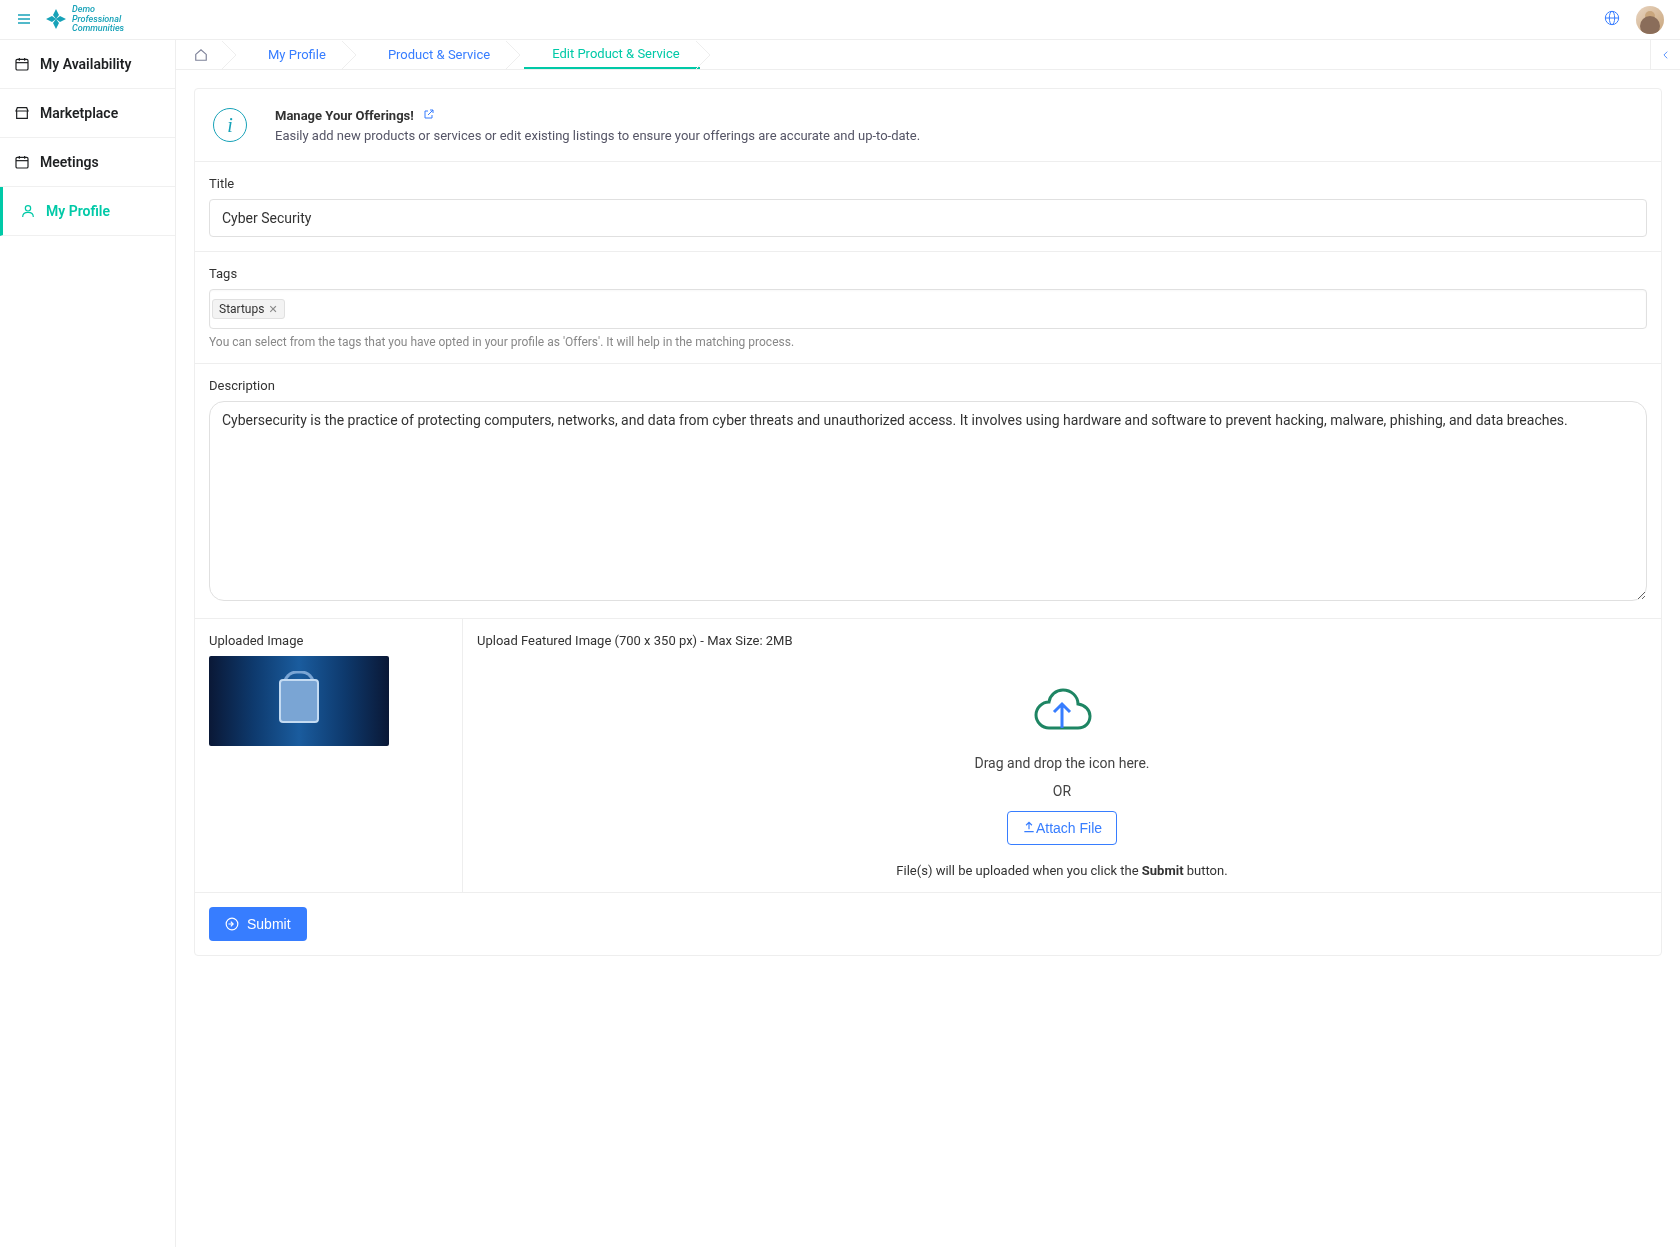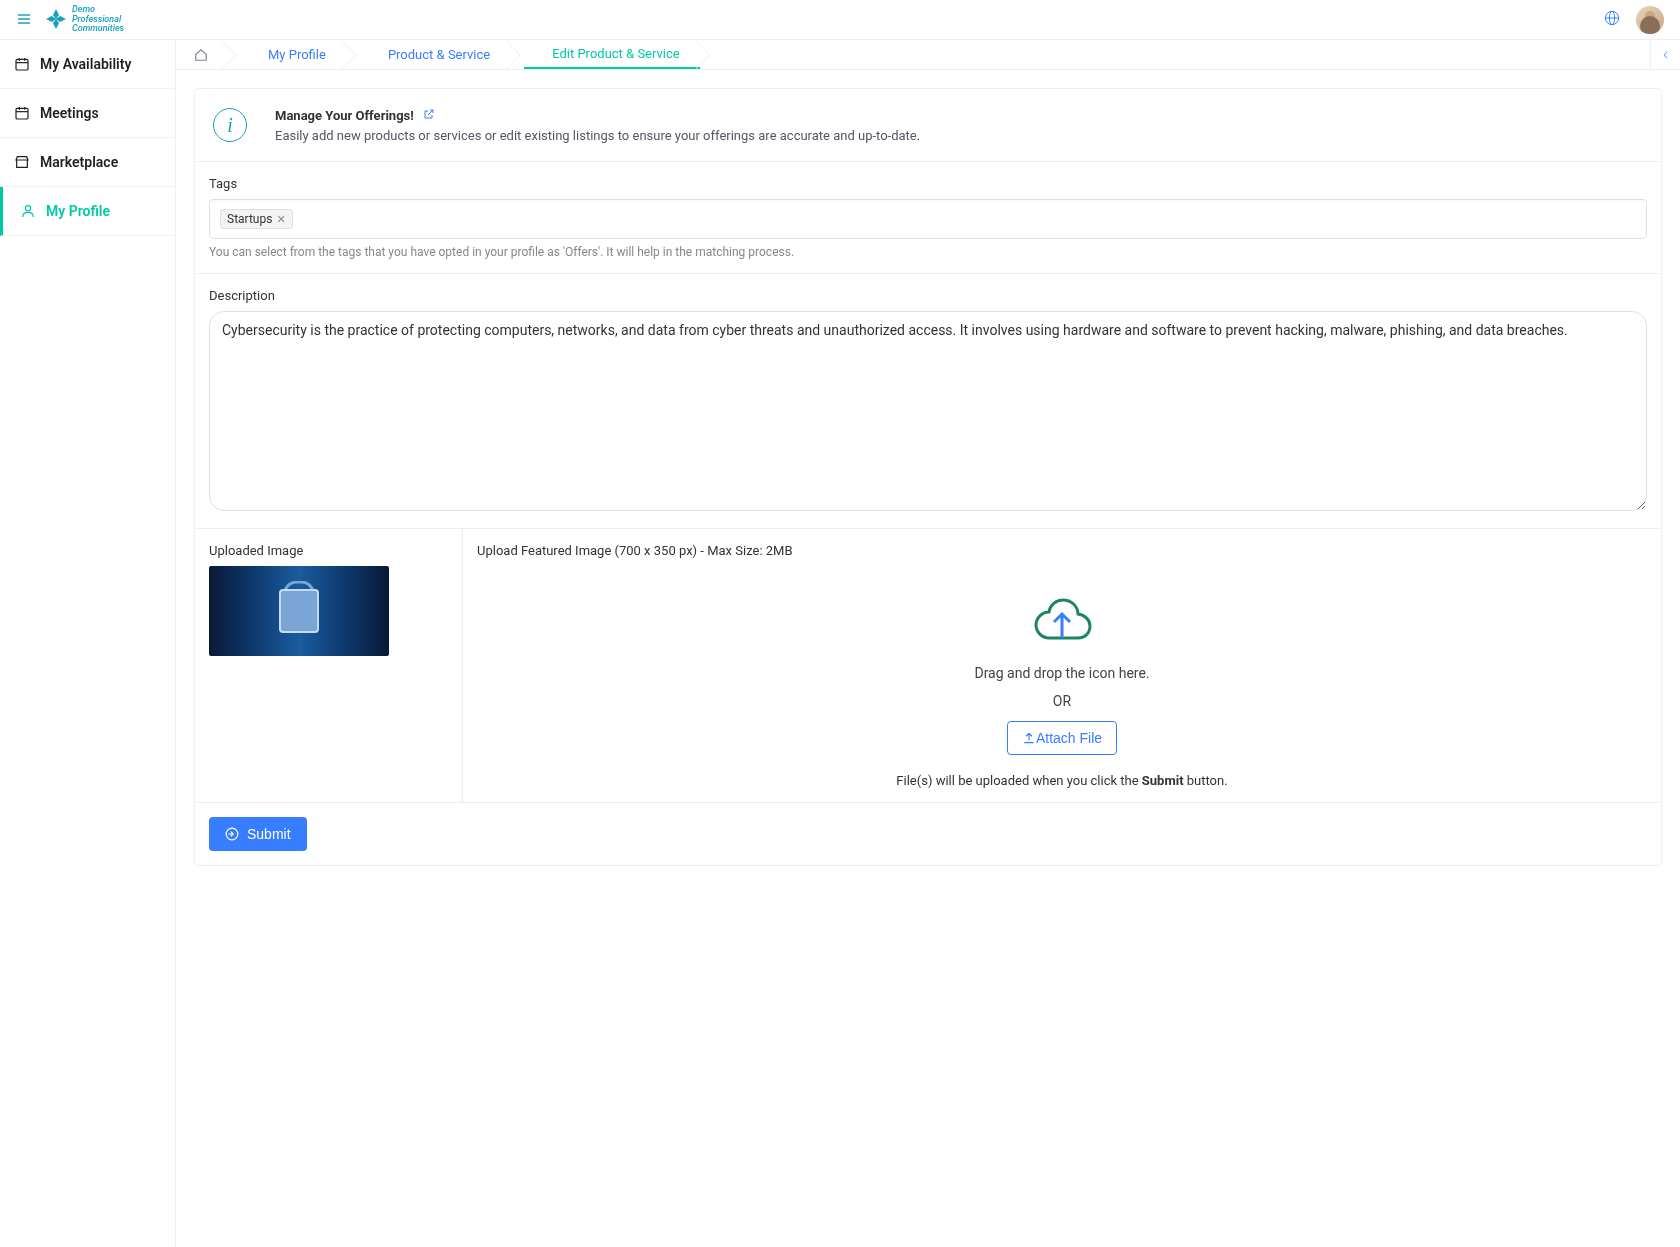--- a/index.html
+++ b/index.html
@@ -48,36 +48,36 @@
     .info-text .info-title { font-weight: 700; font-size: 13px; margin-bottom: 5px; display: inline-block; }
     .info-title-link { color: #377dff; margin-left: 6px; display: inline-flex; }
     .info-desc { font-size: 13px; color: #556; }
     
     .form-section { padding: 14px; border-bottom: 1px solid #eee; }
     .form-label { font-size: 13px; color: #333; margin-bottom: 8px; display: block; }
     .form-input { width: 100%; border: 1px solid #e0e0e0; border-radius: 4px; padding: 10px 12px; font-size: 14px; color: #333; font-family: inherit; }
     .form-input::placeholder { color: #999; }
     .form-hint { font-size: 12px; color: #888; margin-top: 6px; }
     
-    .tags-wrap { border: 1px solid #e0e0e0; border-radius: 4px; padding: 8px 10px; min-height: 40px; display: flex; flex-wrap: wrap; gap: 6px; align-items: center; box-shadow: inset 0 1px 2px rgba(0,0,0,0.03); }
+    .tags-wrap { border: 1px solid #e0e0e0; border-radius: 4px; padding: 8px 2px; min-height: 40px; display: flex; flex-wrap: wrap; gap: 6px; align-items: center; box-shadow: inset 0 1px 2px rgba(0,0,0,0.03); }
     .tag-chip { background: #f3f3f3; border: 1px solid #e0e0e0; border-radius: 3px; padding: 2px 6px; font-size: 12px; display: inline-flex; align-items: center; gap: 4px; }
     .tag-remove { color: #888; cursor: pointer; font-size: 11px; }
     
     .textarea { width: 100%; border: 1px solid #e0e0e0; border-radius: 15px; padding: 10px 12px; font-size: 14px; color: #333; font-family: inherit; resize: both; min-height: 200px; }
     
     .upload-row { display: flex; border-bottom: 1px solid #eee; }
     .upload-left { width: 268px; padding: 14px; border-right: 1px solid #eee; }
     .upload-right { flex: 1; padding: 14px; display: flex; flex-direction: column; align-items: center; }
     .uploaded-image { width: 180px; height: 90px; background: linear-gradient(90deg, #0a1836 0%, #0e3a6e 25%, #1a5c9e 50%, #0e3a6e 75%, #0a1836 100%); border-radius: 2px; position: relative; overflow: hidden; margin-top: 2px; }
     .uploaded-image::after { content: ''; position: absolute; left: 50%; top: 50%; transform: translate(-50%,-50%); width: 36px; height: 40px; background: #7aa5d4; border: 2px solid #c4dbf2; border-radius: 4px; }
     .uploaded-image::before { content: ''; position: absolute; left: 50%; top: 30%; transform: translate(-50%,-50%); width: 26px; height: 22px; border: 3px solid #7aa5d4; border-bottom: none; border-radius: 14px 14px 0 0; }
     .cloud-upload { margin-top: 28px; margin-bottom: 14px; color: #1e8563; }
     .dragdrop-text { font-size: 14px; color: #444; margin-bottom: 12px; }
     .or-text { font-size: 14px; color: #444; margin-bottom: 12px; }
-    .attach-btn { border: 1px solid #377dff; background: #fff; color: #377dff; padding: 8px 14px; border-radius: 4px; display: inline-flex; align-items: center; font-size: 14px; cursor: pointer; }
+    .attach-btn { border: 1px solid #377dff; background: #fff; color: #377dff; padding: 8px 14px; border-radius: 4px; display: inline-flex; font-size: 14px; cursor: pointer; }
     .upload-note { font-size: 13px; margin-top: 18px; color: #333; }
     
     .submit-section { padding: 14px; }
     .submit-btn { background: #377dff; color: #fff; border: none; border-radius: 4px; padding: 9px 16px; font-size: 14px; display: inline-flex; align-items: center; gap: 8px; cursor: pointer; }
     
   </style>
 </head>
 <body>
 
 <div class="top-header">
@@ -119,32 +119,32 @@
       <svg class="sidebar-icon" viewBox="0 0 24 24" fill="none" stroke="currentColor" stroke-width="1.8">
           <rect x="3" y="5" width="18" height="16" rx="2"></rect>
           <line x1="3" y1="10" x2="21" y2="10"></line>
           <line x1="8" y1="3" x2="8" y2="7"></line>
           <line x1="16" y1="3" x2="16" y2="7"></line>
         </svg>
       <span>My Availability</span>
     </div>
     <div class="sidebar-item">
       <svg class="sidebar-icon" viewBox="0 0 24 24" fill="none" stroke="currentColor" stroke-width="1.8">
+          <path d="M3 9 L5 4 H19 L21 9 Z M4 9 V20 H20 V9"></path>
+        </svg>
+      <span>Marketplace</span>
+    </div>
+    <div class="sidebar-item">
+      <svg class="sidebar-icon" viewBox="0 0 24 24" fill="none" stroke="currentColor" stroke-width="1.8">
           <rect x="3" y="5" width="18" height="16" rx="2"></rect>
           <line x1="3" y1="10" x2="21" y2="10"></line>
           <line x1="8" y1="3" x2="8" y2="7"></line>
           <line x1="16" y1="3" x2="16" y2="7"></line>
         </svg>
       <span>Meetings</span>
-    </div>
-    <div class="sidebar-item">
-      <svg class="sidebar-icon" viewBox="0 0 24 24" fill="none" stroke="currentColor" stroke-width="1.8">
-          <path d="M3 9 L5 4 H19 L21 9 Z M4 9 V20 H20 V9"></path>
-        </svg>
-      <span>Marketplace</span>
     </div>
     <div class="sidebar-item active">
       <svg class="sidebar-icon" viewBox="0 0 24 24" fill="none" stroke="currentColor" stroke-width="1.8">
           <circle cx="12" cy="8" r="4"></circle>
           <path d="M4 21 C4 16 8 14 12 14 C16 14 20 16 20 21"></path>
         </svg>
       <span>My Profile</span>
     </div>
   </nav>
 
@@ -197,20 +197,24 @@
               <span class="info-title-link">
                 <svg width="12" height="12" viewBox="0 0 24 24" fill="none" stroke="currentColor" stroke-width="2">
                     <path d="M14 4 H20 V10 M20 4 L10 14 M18 14 V20 H4 V6 H10"></path>
                   </svg>
               </span>
             </div>
             <div class="info-desc">Easily add new products or services or edit existing listings to ensure your offerings are accurate and up-to-date.</div>
           </div>
         </div>
 
+        <div class="form-section">
+          <label class="form-label">Title</label>
+          <input class="form-input" type="text" value="Cyber Security" style="">
+        </div>
 
         <div class="form-section">
           <label class="form-label">Tags</label>
           <div class="tags-wrap">
             <span class="tag-chip">
               <span>Startups</span>
               <span class="tag-remove">✕</span>
             </span>
           </div>
           <div class="form-hint">You can select from the tags that you have opted in your profile as 'Offers'. It will help in the matching process.</div>

